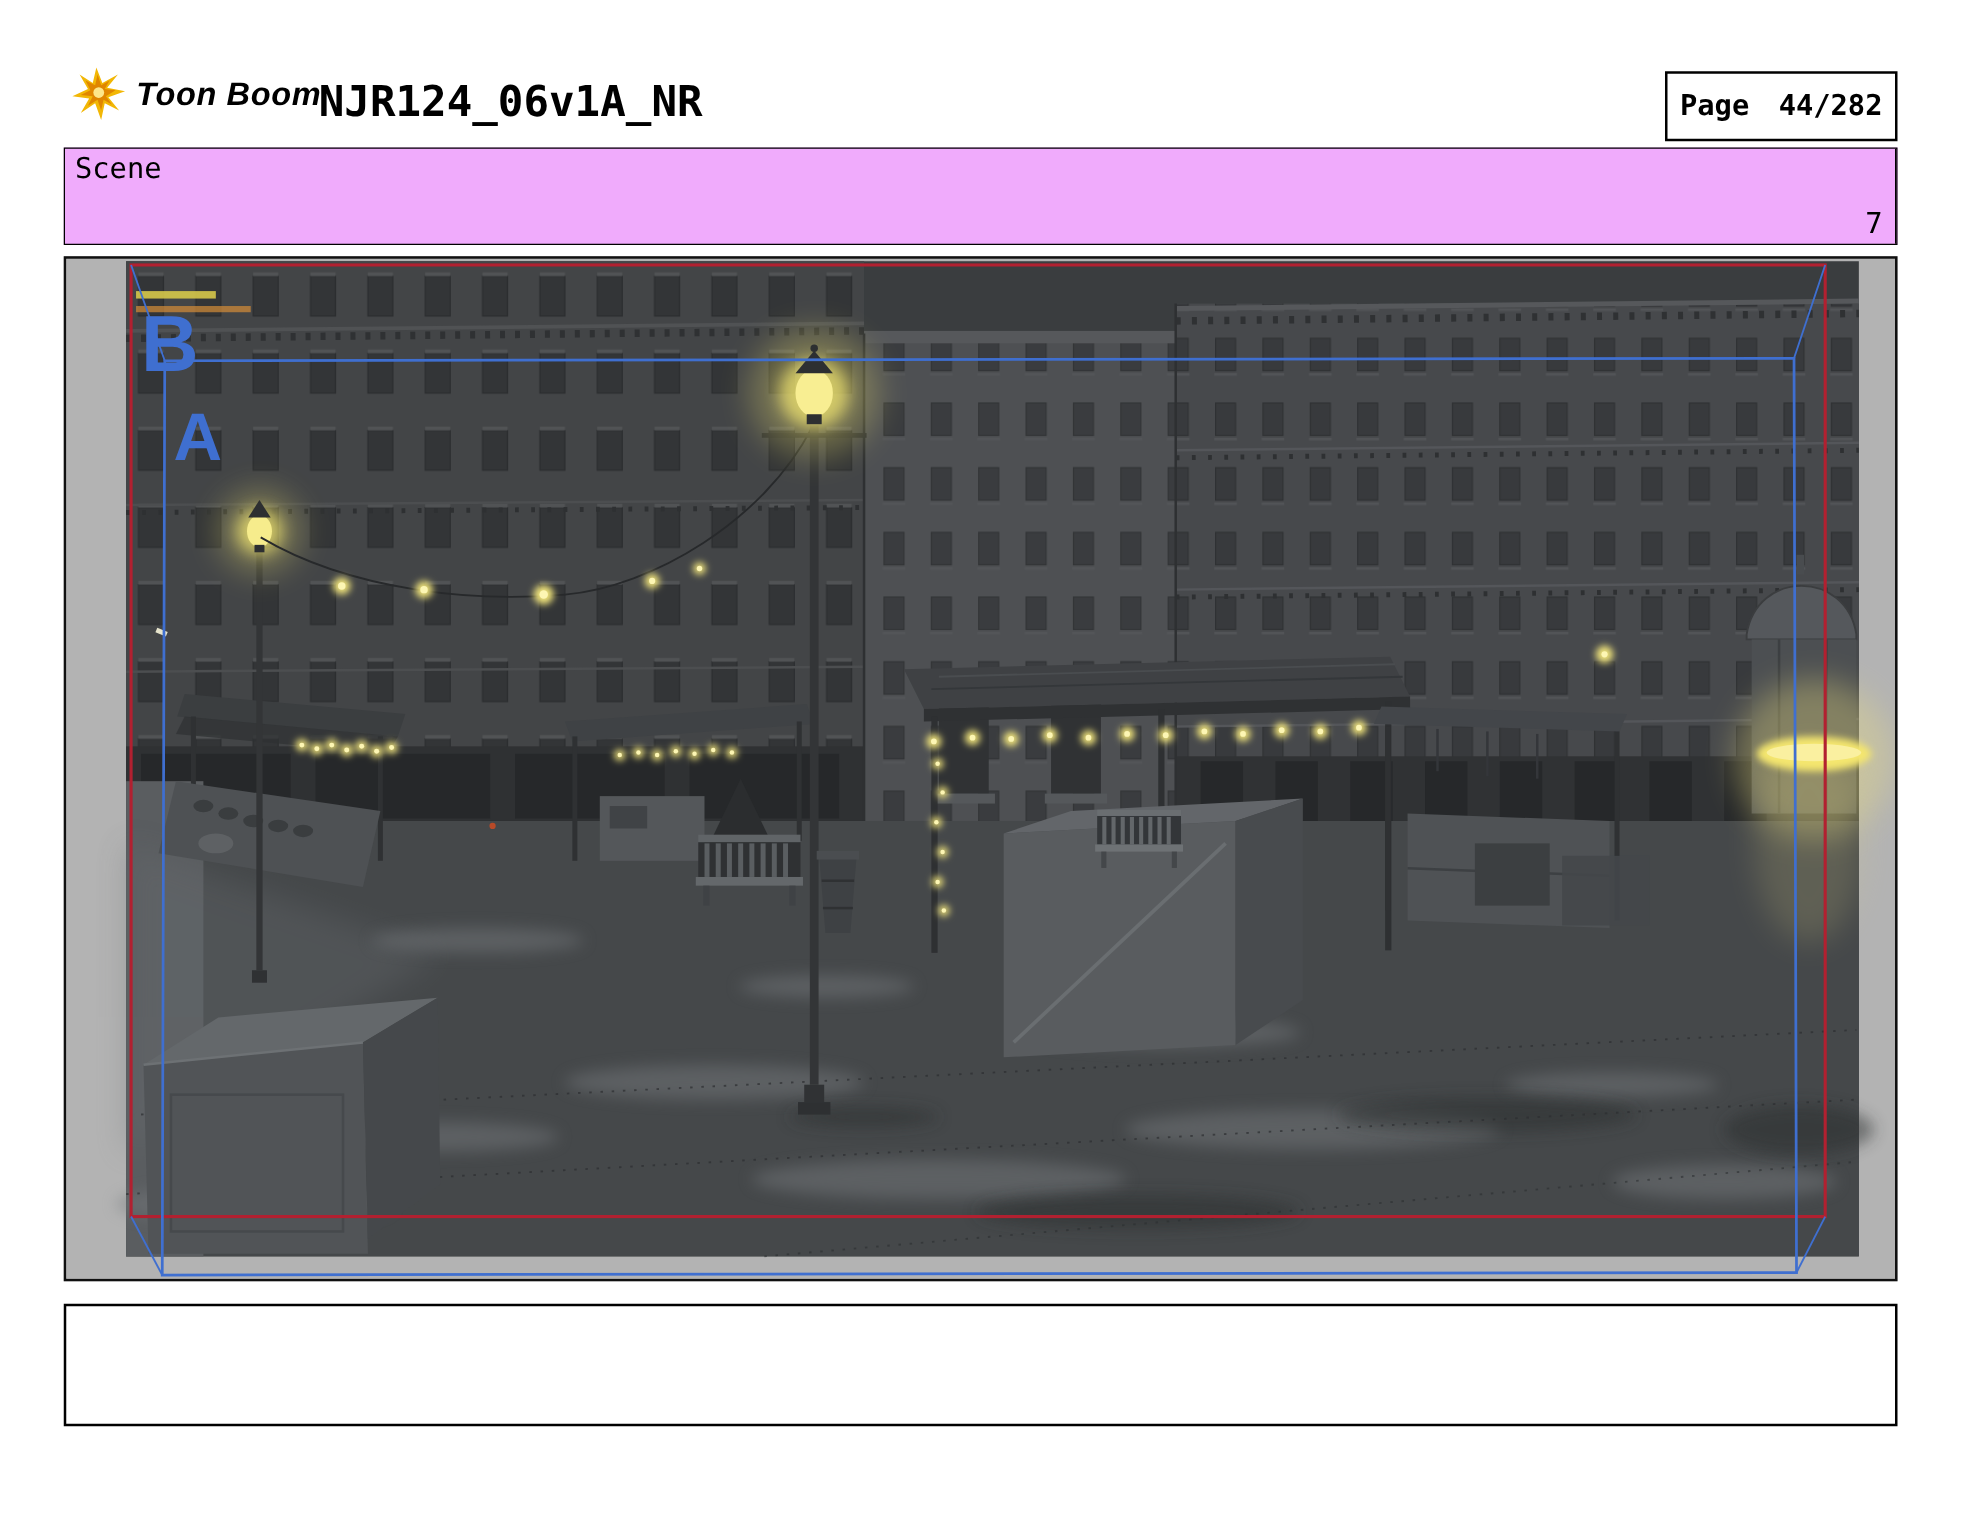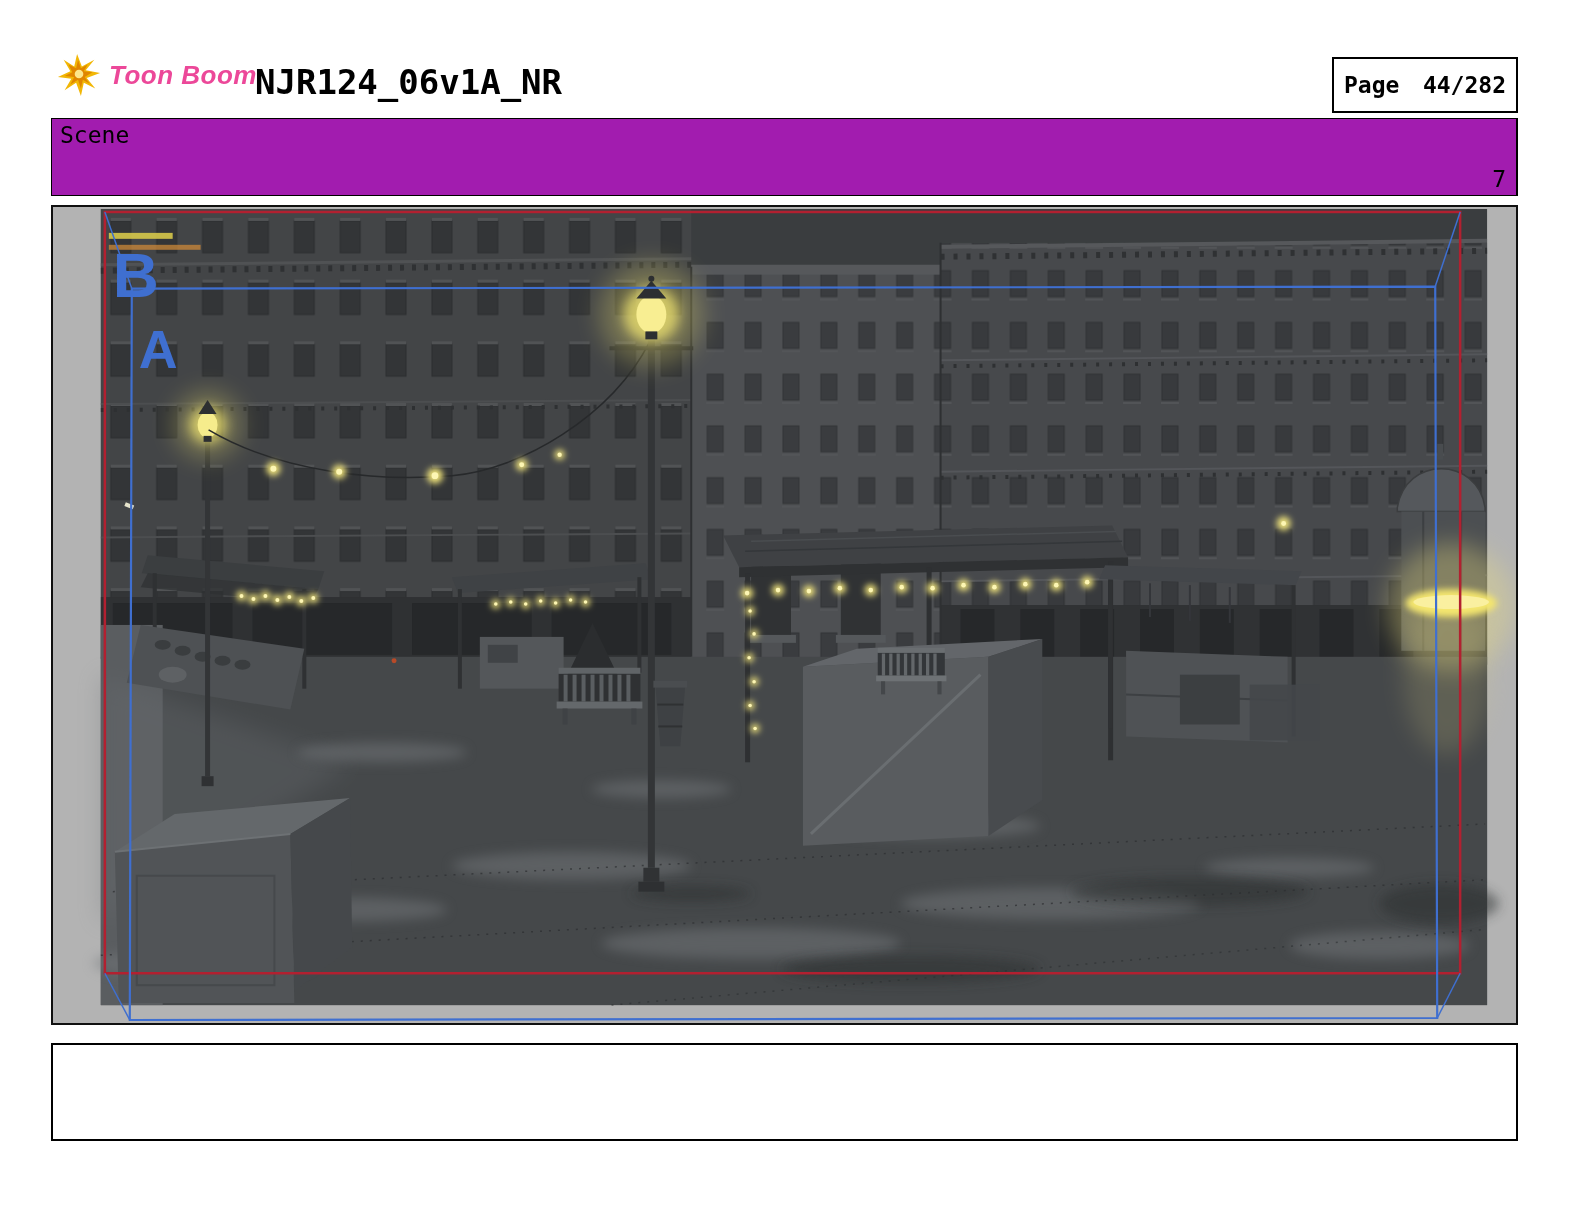--- a/index.html
+++ b/index.html
@@ -3,26 +3,26 @@
 <meta charset="utf-8">
 <style>
   *{box-sizing:border-box;margin:0;padding:0}
   html,body{background:#fff}
   body{width:1584px;height:1224px;font-family:"DejaVu Sans Mono","Liberation Mono",monospace;color:#000}
   .page{position:relative;width:1584px;height:1224px;background:#fff;overflow:hidden}
 
   
   .logo{position:absolute;left:56px;top:52px;display:flex;align-items:center;gap:7px}
   .logo svg{display:block}
-  .logo-text{font-family:"Liberation Sans",sans-serif;font-style:italic;font-weight:bold;font-size:26px;color:#ec4899;letter-spacing:.5px}
+  .logo-text{font-family:"Liberation Sans",sans-serif;font-style:italic;font-weight:bold;font-size:26px;color:#000000;letter-spacing:.5px}
   .doc-title{position:absolute;left:255px;top:62px;font-size:34px;font-weight:bold}
   .pagebox{position:absolute;left:1332px;top:57px;width:186px;height:56px;border:2px solid #000;display:flex;align-items:center;justify-content:space-between;padding:0 10px;font-weight:bold;font-size:23px}
 
   
-  .info-row{position:absolute;left:51px;top:118px;width:1467px;height:78px;border:1px solid #000;display:flex;background:#a21caf}
+  .info-row{position:absolute;left:51px;top:118px;width:1467px;height:78px;border:1px solid #000;display:flex;background:#f0abfc}
   .info-cell{flex:1;position:relative}
   .info-cell:first-child{border-right:1px solid #000}
   .info-label{position:absolute;left:8px;top:3px;font-size:23px}
   .info-value{position:absolute;right:10px;bottom:3px;font-size:23px}
 
   
   .board{position:absolute;left:51px;top:205px;width:1467px;height:820px;border:2px solid #101010;background:#b3b3b3}
   .board svg{display:block;width:100%;height:100%}
 
   .frame-red{fill:none;stroke:var(--frame-red,#b22030);stroke-width:2.5px}

